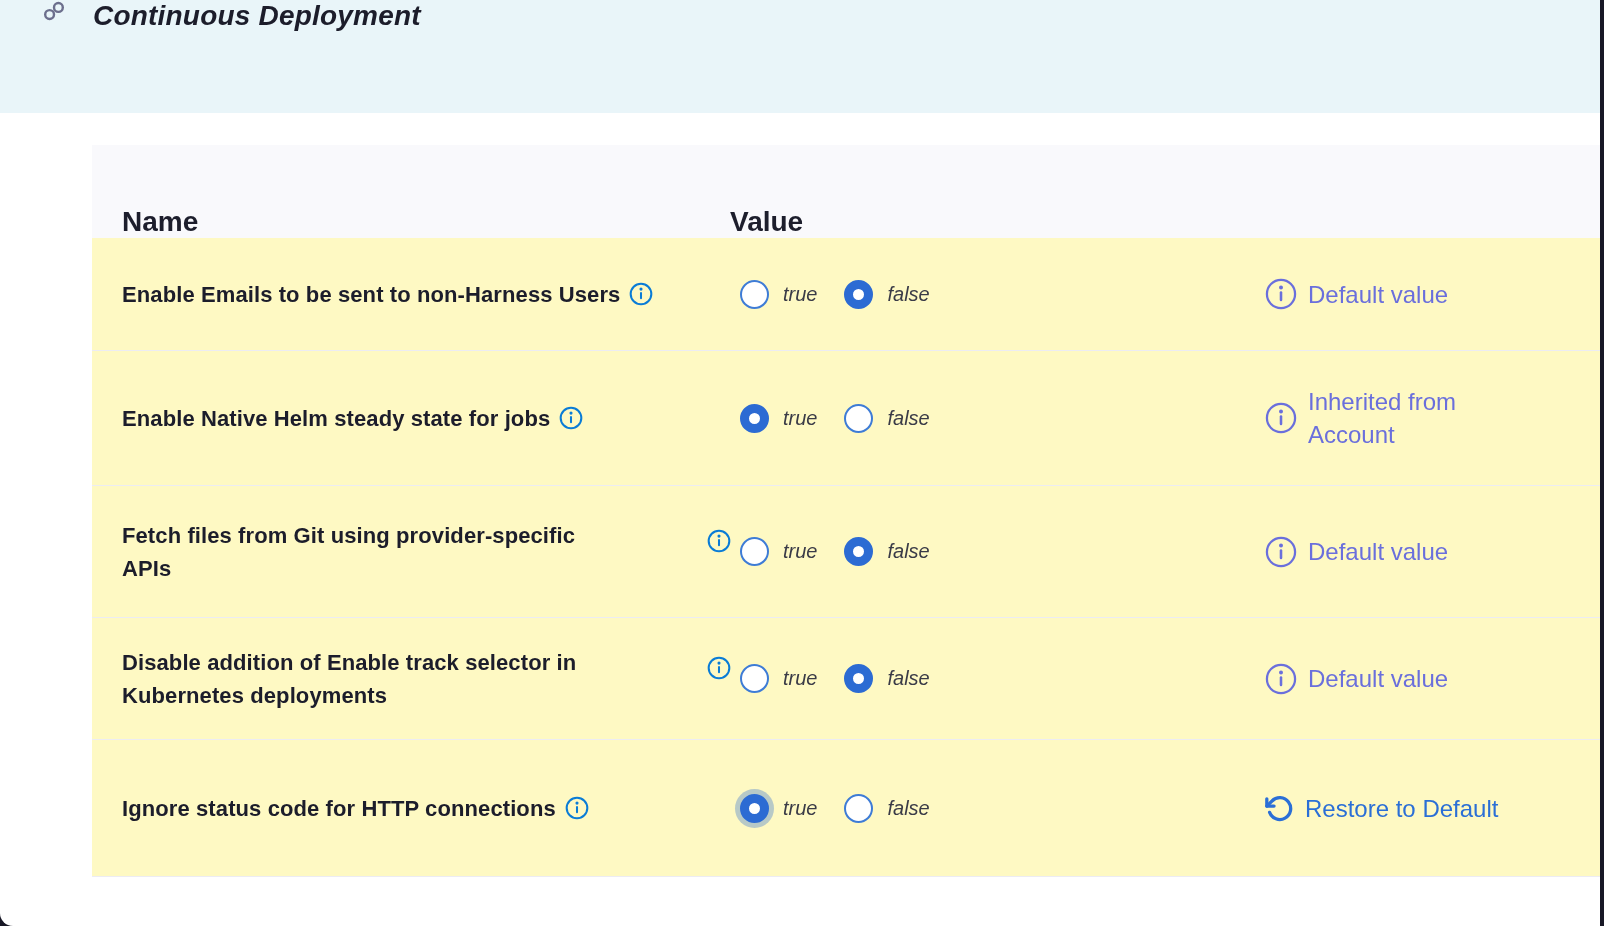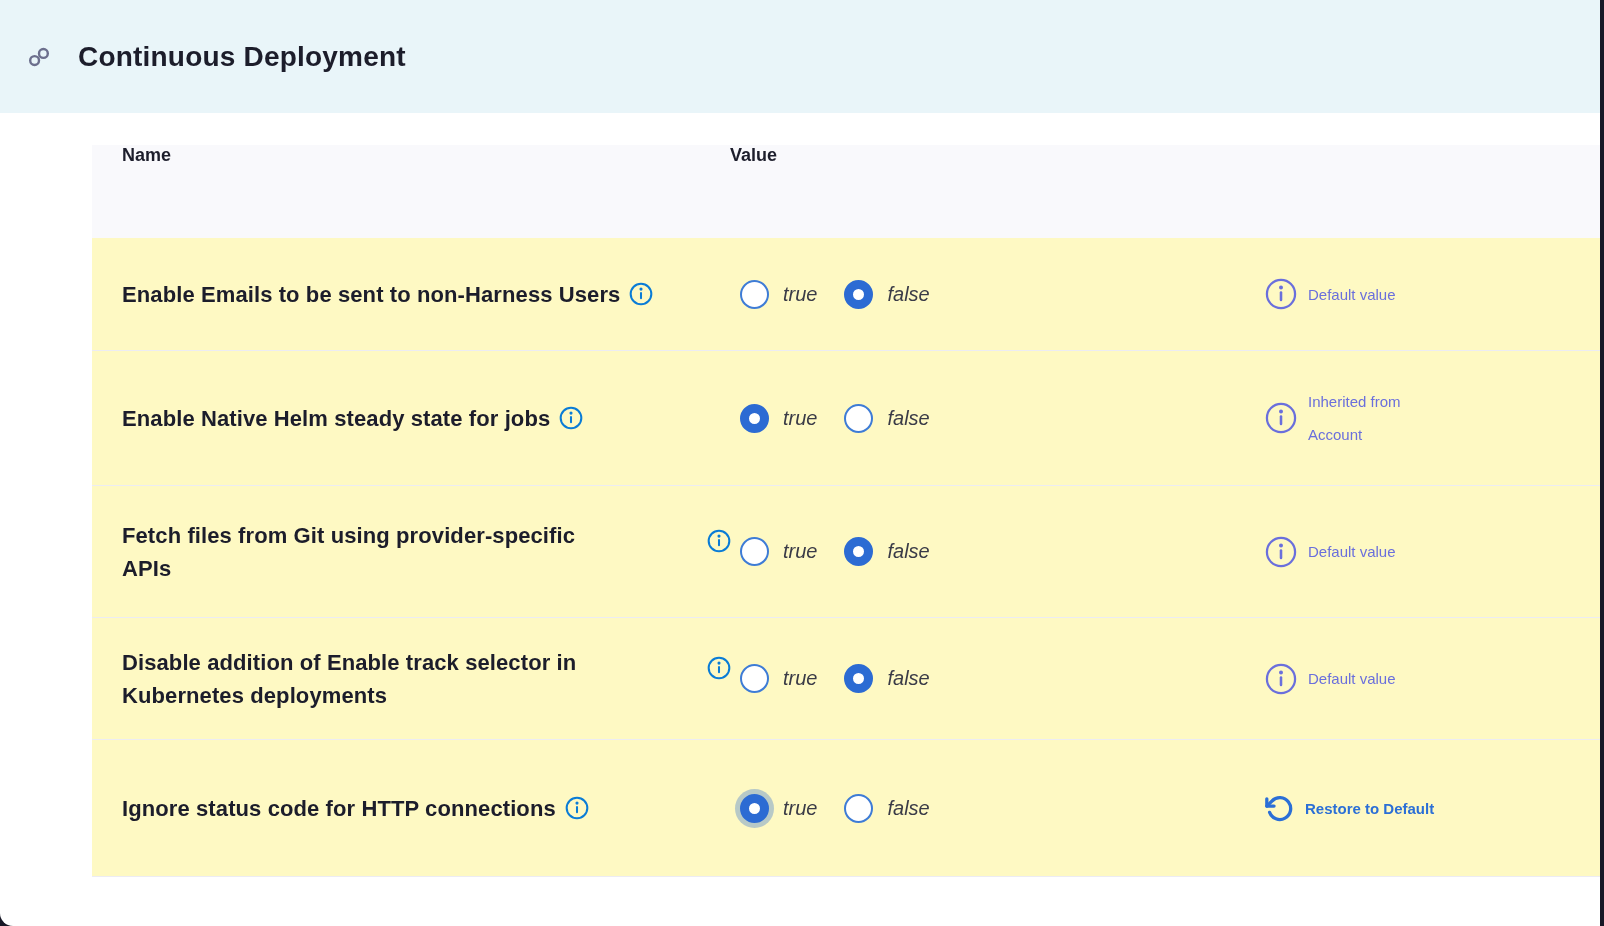--- a/index.html
+++ b/index.html
@@ -17,33 +17,33 @@
   }
   html,body{margin:0;padding:0;}
   body{
     width:1604px;height:926px;overflow:hidden;background:#ffffff;
     font-family:"Liberation Sans","DejaVu Sans",sans-serif;
     position:relative;
   }
   
   .header-bar{
     height:113px;background:var(--header-bg);
-    display:flex;align-items:center;padding-left:28px;box-sizing:border-box;
+    display:flex;padding-left:43px;box-sizing:border-box;font-style:italic;
   }
   .link-icon{width:22px;height:22px;color:#6c6f8d;flex:0 0 auto;display:inline-flex;}
   .link-icon svg{width:100%;height:100%;}
   .page-title{
     font-size:28px;font-weight:bold;color:var(--text-dark);
     margin:0 0 0 28px;letter-spacing:.2px;
   }
   
   .table{margin:32px 4px 0 92px;}
   .thead{
-    background:var(--thead-bg);height:93px;display:flex;align-items:flex-start;
-    font-size:18px;font-weight:bold;color:#1d1e2c;
+    background:var(--thead-bg);height:93px;display:flex;align-items:flex-end;
+    font-size:28px;font-weight:bold;color:#1d1e2c;
   }
   .col-name{flex:0 0 608px;box-sizing:border-box;padding-left:30px;}
   .col-value{flex:0 0 560px;box-sizing:border-box;}
   .col-value .hdr-label{margin-left:30px;}
   .col-status{flex:1 1 auto;}
   .row{
     display:flex;align-items:center;border-bottom:1px solid var(--divider);
     box-sizing:border-box;background:#fef9c3;
   }
   .row:nth-child(1){min-height:113px;}
@@ -74,22 +74,22 @@
   .radio.selected{border:9px solid var(--accent-blue);}
   .radio.focused{box-shadow:0 0 0 5px rgba(86,135,205,.42);}
   .radio-label{font-size:20px;color:var(--radio-label);font-style:italic;}
   
   .status-cell{flex:1 1 auto;display:flex;align-items:center;gap:11px;padding-left:5px;}
   .status-cell .status-icon{display:none;flex:0 0 auto;}
   .status-cell.status-info{color:var(--status-indigo);}
   .status-cell.status-info .icon-info-status{display:inline-flex;width:32px;height:32px;}
   .status-cell.status-restore{color:var(--restore-blue);}
   .status-cell.status-restore .icon-restore{display:inline-flex;width:29px;height:29px;}
-  .status-label{font-size:15px;line-height:33px;white-space:pre-line;}
-  .status-restore .status-label{font-weight:bold;cursor:pointer;}
+  .status-label{font-size:24px;line-height:33px;white-space:pre-line;}
+  .status-restore .status-label{font-weight:normal;cursor:pointer;}
   
   .right-edge{position:absolute;top:0;right:0;width:4px;height:100%;background:var(--edge-dark);}
   .corner-bl{position:absolute;left:0;bottom:0;width:13px;height:13px;background:var(--edge-dark);}
   .corner-bl::after{content:"";position:absolute;inset:0;background:#fff;border-radius:0 0 0 13px;}
   svg{display:block;}
 </style>
 </head>
 <body>
 
 <header class="header-bar">

